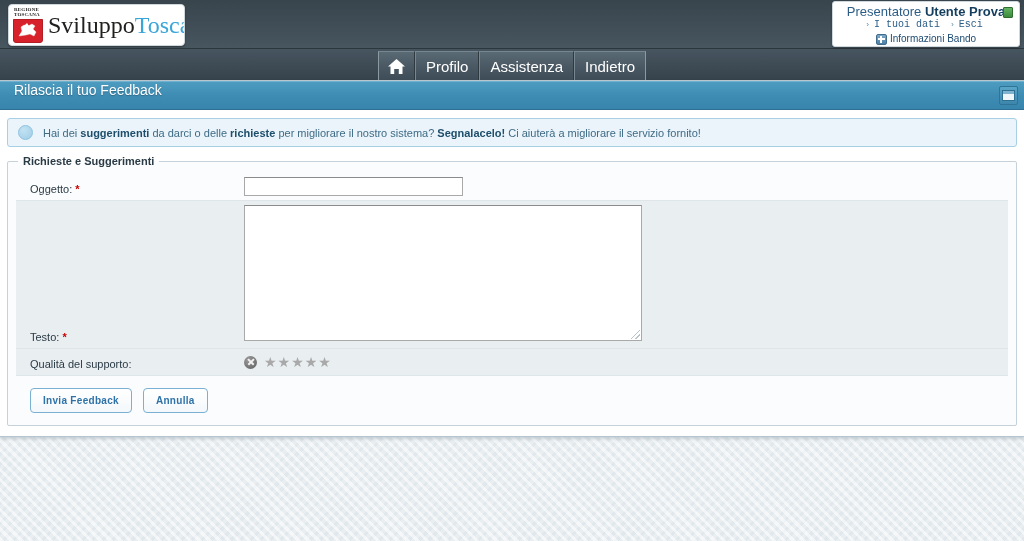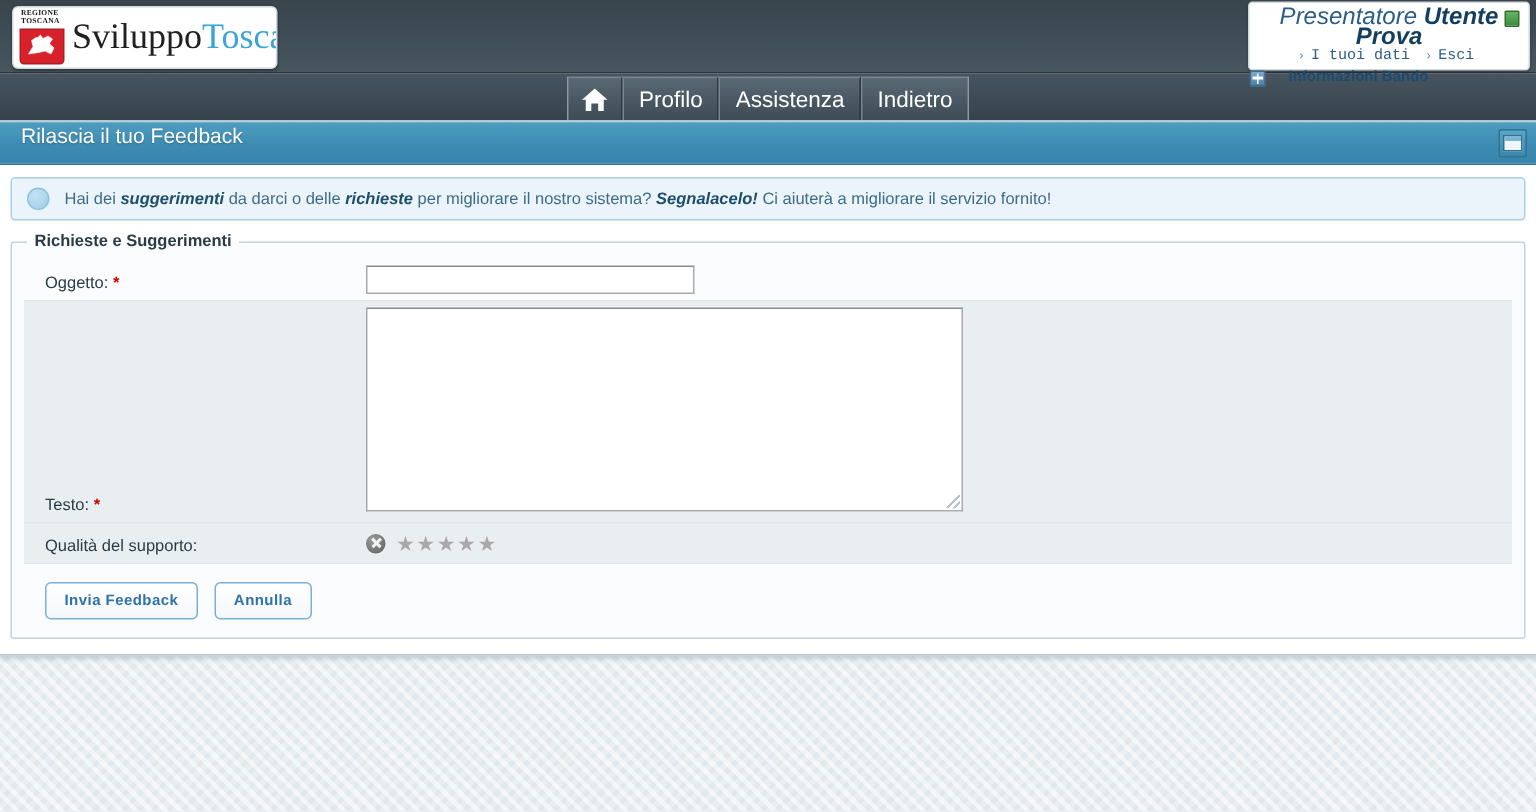--- a/index.html
+++ b/index.html
@@ -88,46 +88,46 @@
     height: 46px;
     background: #ffffff;
     border: 1px solid #cfd8dd;
     border-radius: 3px;
     box-shadow: 0 1px 2px rgba(0,0,0,0.3);
     box-sizing: border-box;
     text-align: center;
     padding-top: 3px;
   }
   .userbox-line1 {
-    font-size: 16px;
+    font-size: 13px;
     color: #2b5d86;
     line-height: 13px;
-    font-style: italic;
   }
   .userbox-line1 b { color: #143e5e; }
   .userbox-links {
     font-size: 10px;
     line-height: 14px;
     color: #2b5d86;
     font-family: Liberation Mono, monospace;
   }
   .userbox-links a {
     color: #2b5d86;
     text-decoration: none;
     margin: 0 4px;
   }
   .arrow-mark { color: #5b8cb0; font-size: 8px; }
   .userbox-info {
     font-size: 10px;
     line-height: 14px;
     color: #1c4a70;
-    font-weight: bold;
+    font-weight: normal;
     display: flex;
     align-items: center;
-    gap: 15px;
+    justify-content: center;
+    gap: 3px;
   }
   .plus-icon {
     display: inline-block;
     width: 9px;
     height: 9px;
     background: linear-gradient(to bottom, #7ea9c9, #4d7fa5);
     border: 1px solid #3f6b8c;
     border-radius: 2px;
     position: relative;
   }
@@ -255,21 +255,21 @@
     background: radial-gradient(circle at 35% 30%, #c3e2f3, #9ecde6);
     border: 1px solid #8dc2de;
     flex: 0 0 auto;
     margin-right: 10px;
   }
   .notice-text {
     font-size: 11px;
     color: #3f6b86;
     line-height: 14px;
   }
-  .notice-text b { color: #1e4e6b; font-style: italic; }
+  .notice-text b { color: #1e4e6b; }
 
   
   fieldset.formset {
     border: 1px solid #c6d2d9;
     border-radius: 2px;
     margin: 0;
     padding: 6px 8px 10px 8px;
     background: #fbfcfd;
   }
   legend.formset-legend {

